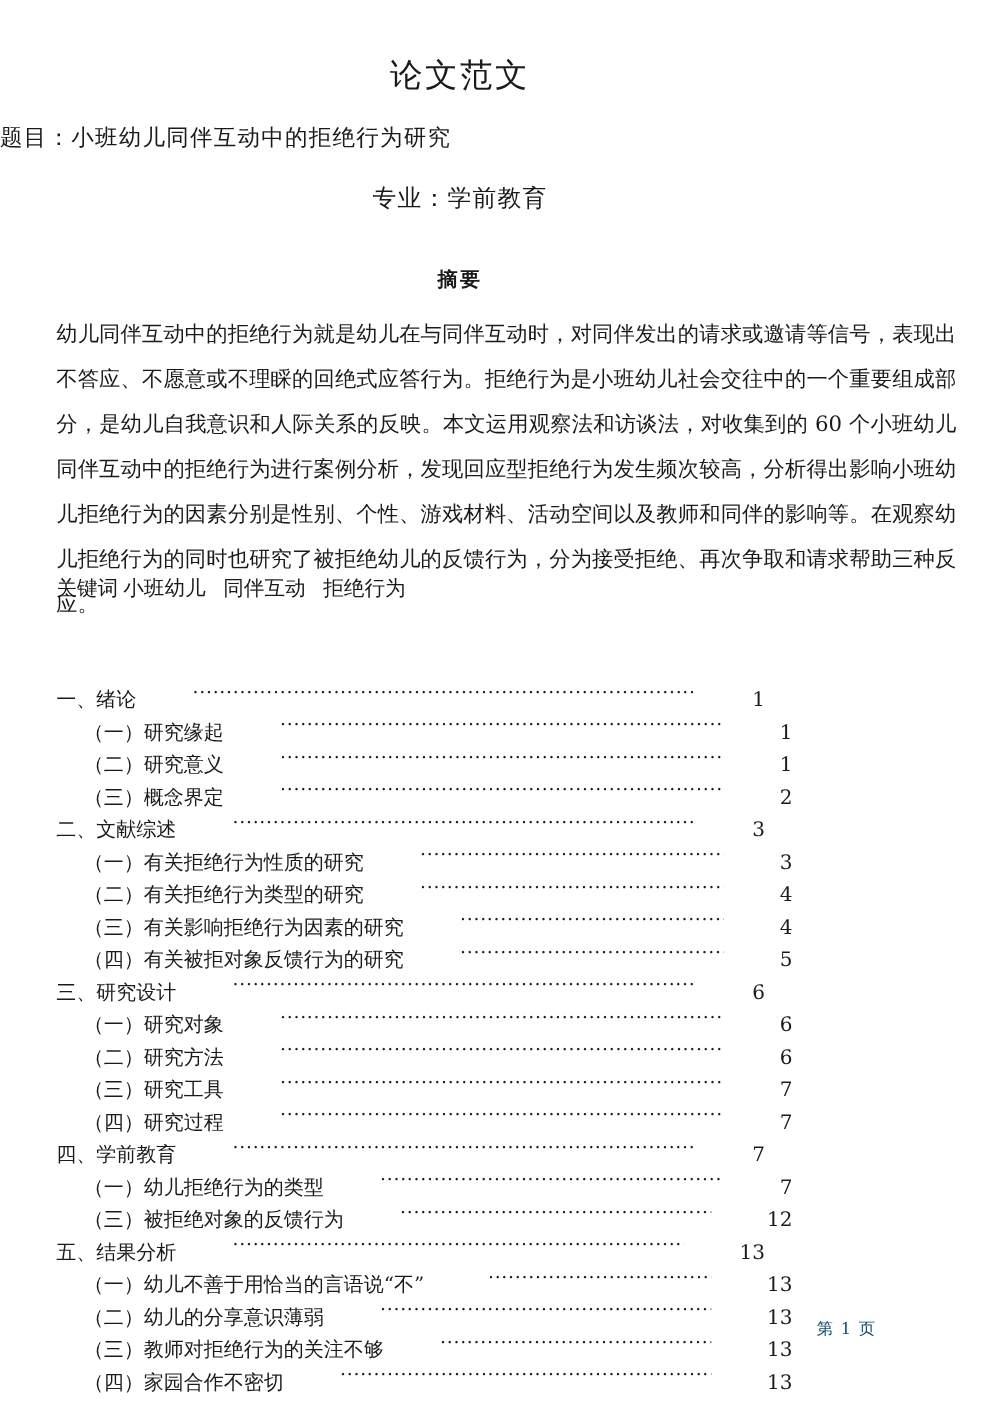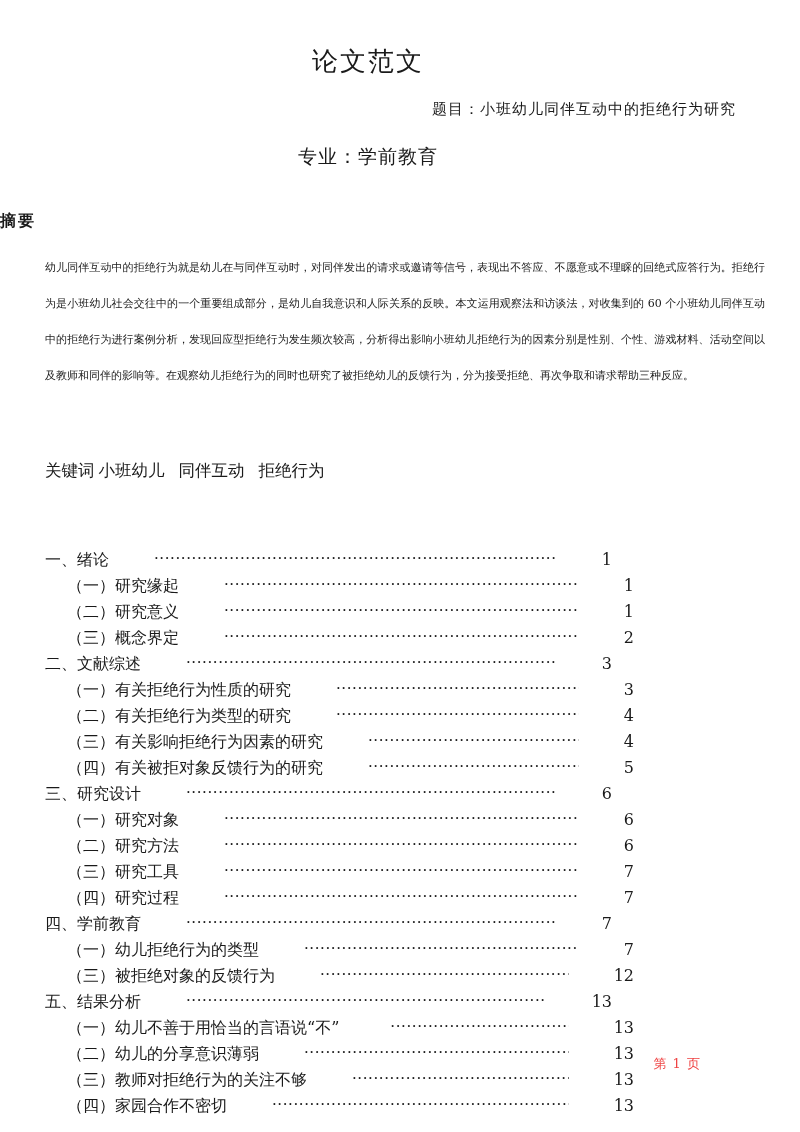--- a/index.html
+++ b/index.html
@@ -27,52 +27,53 @@
   .doc-title {
     text-align: center;
     font-size: 26px;
     line-height: 1;
     letter-spacing: 2px;
     margin: 0;
     padding-top: 48px;
     font-weight: 500;
   }
   .subject-line {
-    text-align: right;
-    font-size: 15px;
+    text-align: left;
+    font-size: 18px;
     line-height: 1;
     margin: 0;
     padding-top: 28px;
     letter-spacing: 1px;
   }
   .major-line {
     text-align: center;
     font-size: 19px;
     line-height: 1;
     margin: 0;
     padding-top: 30px;
     letter-spacing: 1px;
   }
 
   
   .abstract-heading {
+    text-align: center;
     font-size: 16px;
     line-height: 1;
     margin: 0;
     padding-top: 47px;
     letter-spacing: 2px;
   }
   .abstract-body {
     margin: 0;
     padding: 0;
     position: absolute;
     left: 45px;
     top: 250px;
     width: 720px;
-    font-size: 11px;
+    font-size: 17px;
     line-height: 36px;
     text-align: justify;
     text-justify: inter-ideograph;
     text-align-last: left;
   }
 
   .keywords {
     position: absolute;
     left: 45px;
     top: 463px;
@@ -100,21 +101,21 @@
     position: absolute;
     left: 45px;
     top: 547px;
     width: 567px;
     margin: 0;
     padding: 0;
     list-style: none;
   }
   .toc-entry {
     display: flex;
-    align-items: center;
+    align-items: flex-start;
     font-size: 16px;
     line-height: 26px;
     white-space: nowrap;
     width: 100%;
     gap: 44px;
   }
   .toc-entry.lvl2 { padding-left: 22px; }
   .toc-entry .toc-text { flex: 0 0 auto; }
   .toc-entry .toc-dots {
     flex: 1 1 auto;
@@ -143,21 +144,21 @@
     font-family: "DejaVu Serif", "Liberation Serif", serif;
   }
 
   
   .footer {
     position: absolute;
     right: 35px;
     top: 1057px;
     font-size: 13px;
     line-height: 1;
-    color: #ef4444;
+    color: #0c4a6e;
     letter-spacing: 1px;
   }
 </style>
 </head>
 <body>
 
 <div class="page">
 
   <h1 class="doc-title">论文范文</h1>
 

